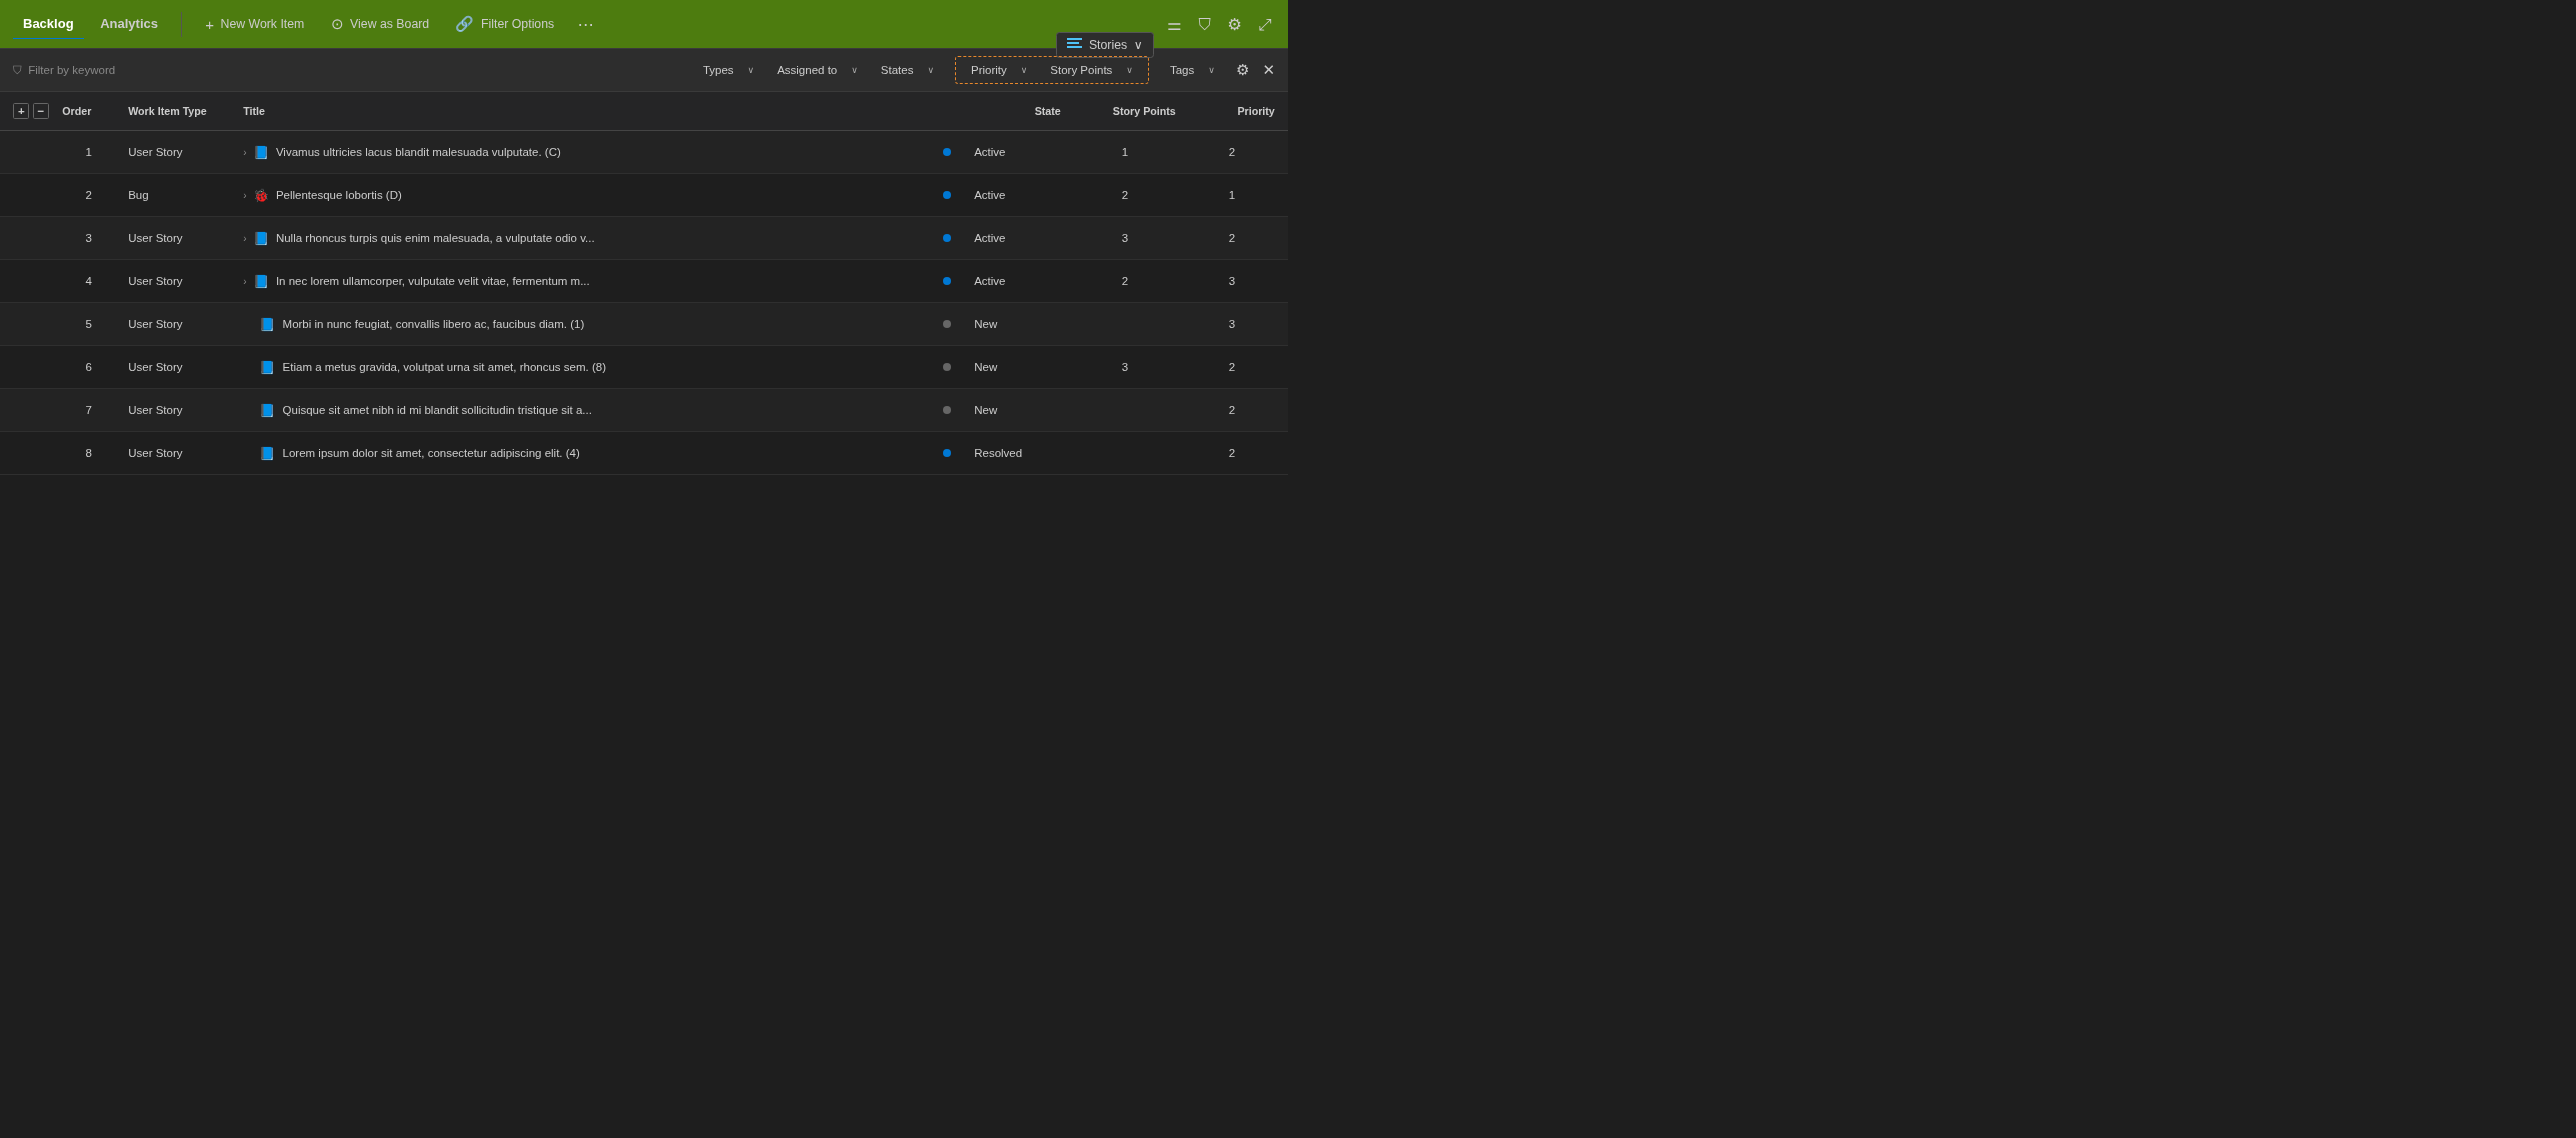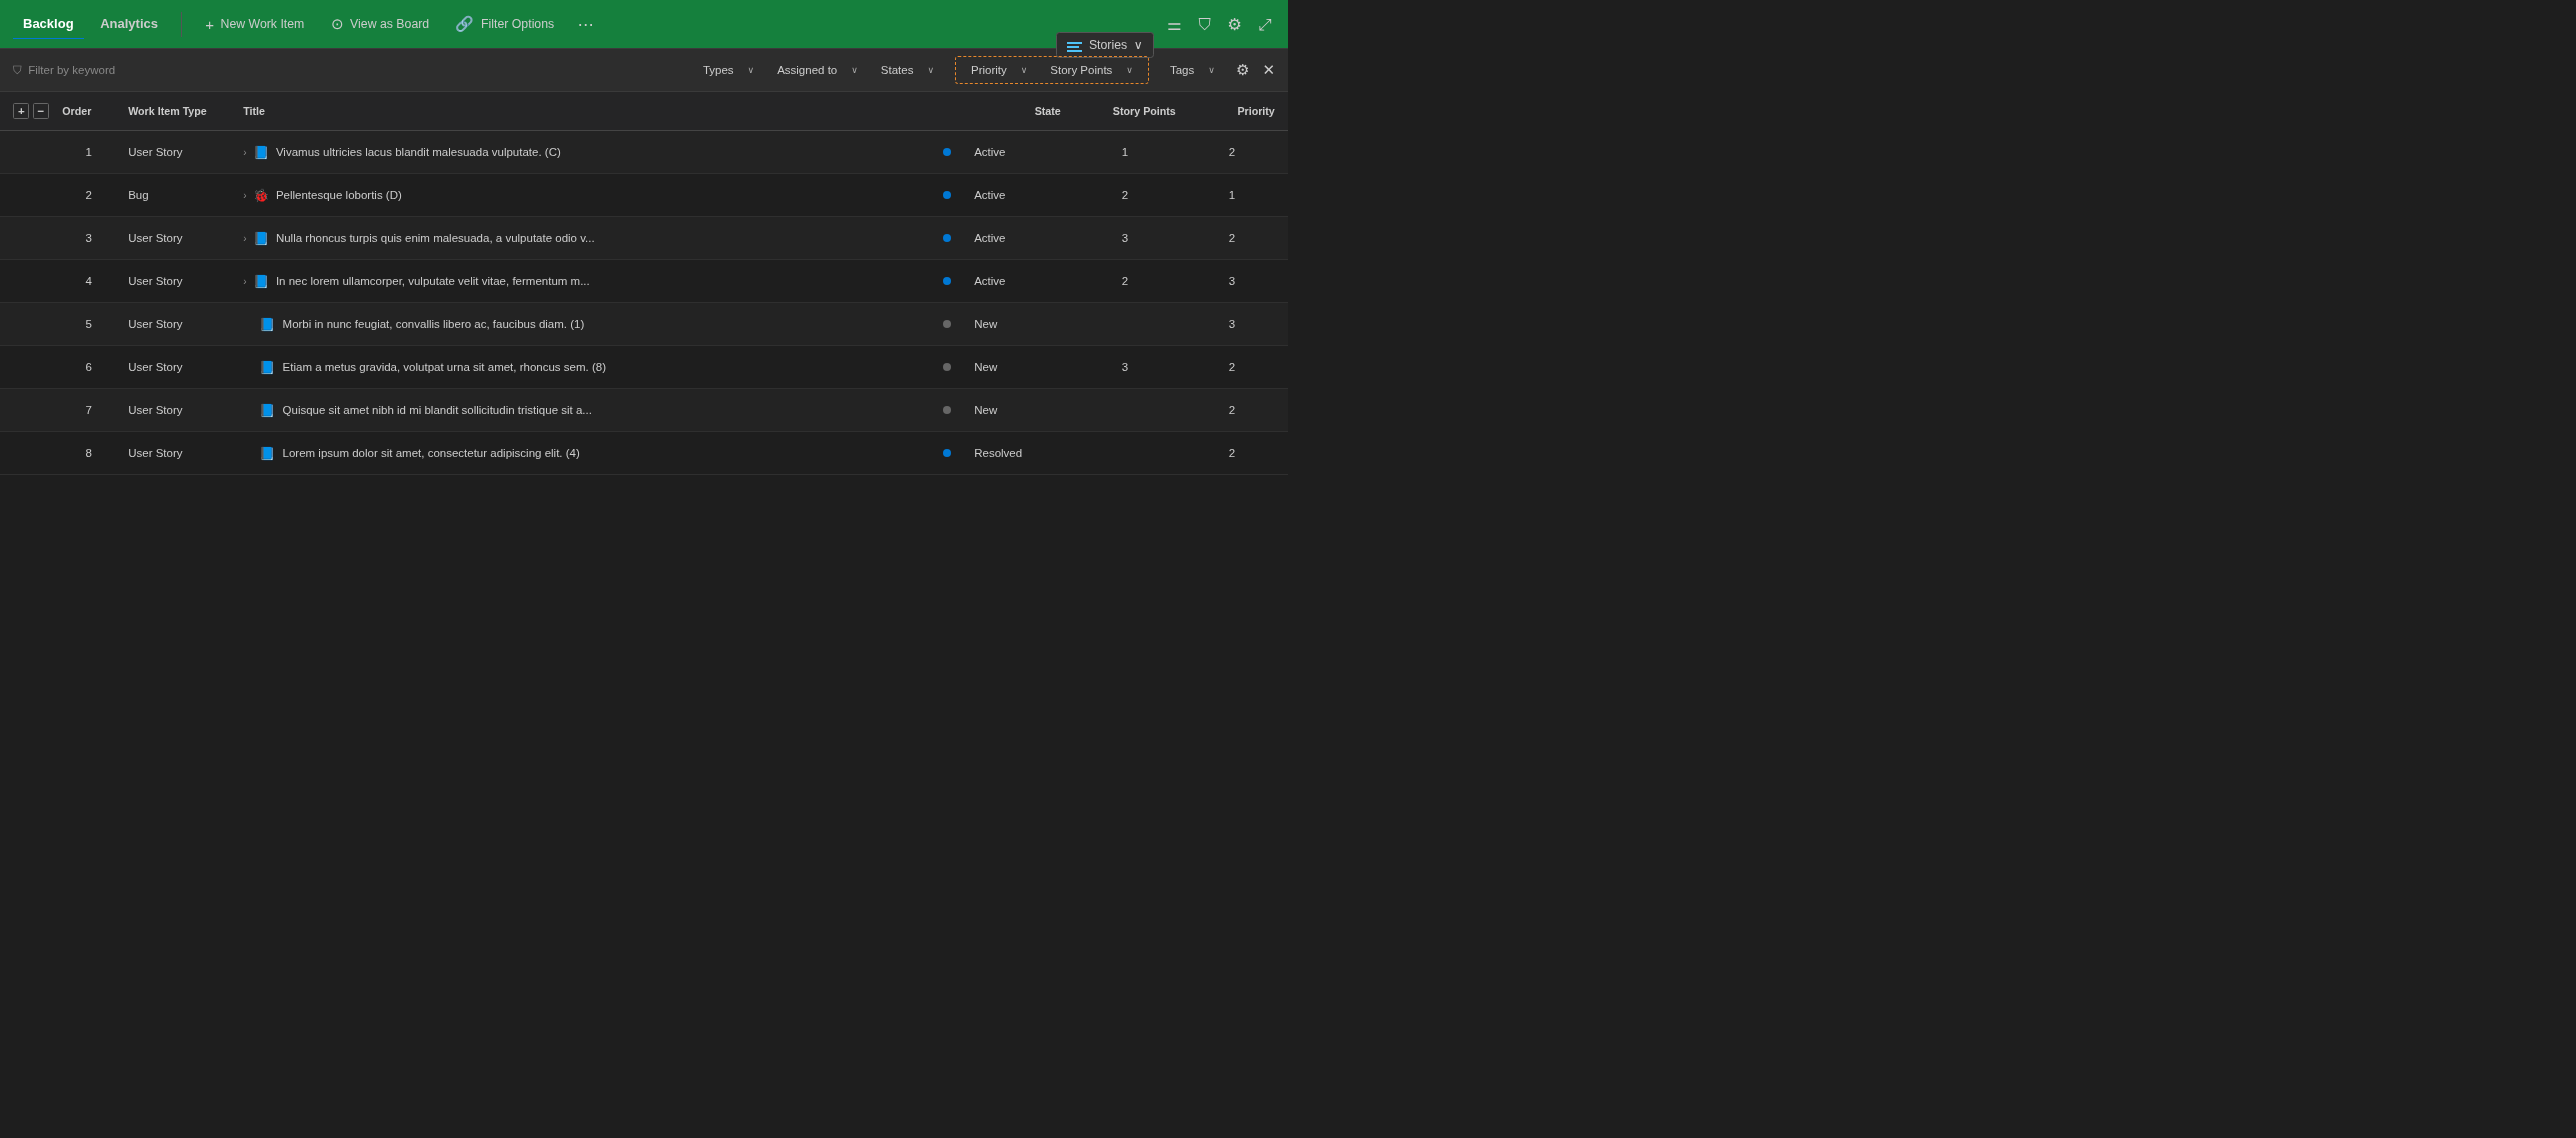--- a/index.html
+++ b/index.html
@@ -10,21 +10,21 @@
       font-size: 11.5px;
       width: 1288px;
       height: 569px;
       overflow: hidden;
     }
 
     
     .top-nav {
       display: flex;
       align-items: center;
-      background: #15803d;
+      background: #4d7c0f;
       height: 49px;
       padding: 0 13px;
       border-bottom: 0.8px solid #3a3a3a;
       gap: 6.6px;
     }
     .nav-tab {
       color: #cccccc;
       font-size: 13px;
       font-weight: 600;
       padding: 6.6px 10px;
@@ -55,21 +55,21 @@
     }
     .nav-action .icon { font-size: 15px; color: #cccccc; }
     .nav-spacer { flex: 1; }
     .nav-right {
       display: flex;
       align-items: center;
       gap: 10px;
     }
     .stories-btn {
       display: flex;
-      align-items: flex-end;
+      align-items: flex-start;
       gap: 6.6px;
       background: #2d2d2d;
       border: 0.8px solid #555;
       border-radius: 3.3px;
       padding: 5px 10px;
       cursor: pointer;
       color: #cccccc;
       font-size: 12.3px;
       margin-top: 42px;
     }

